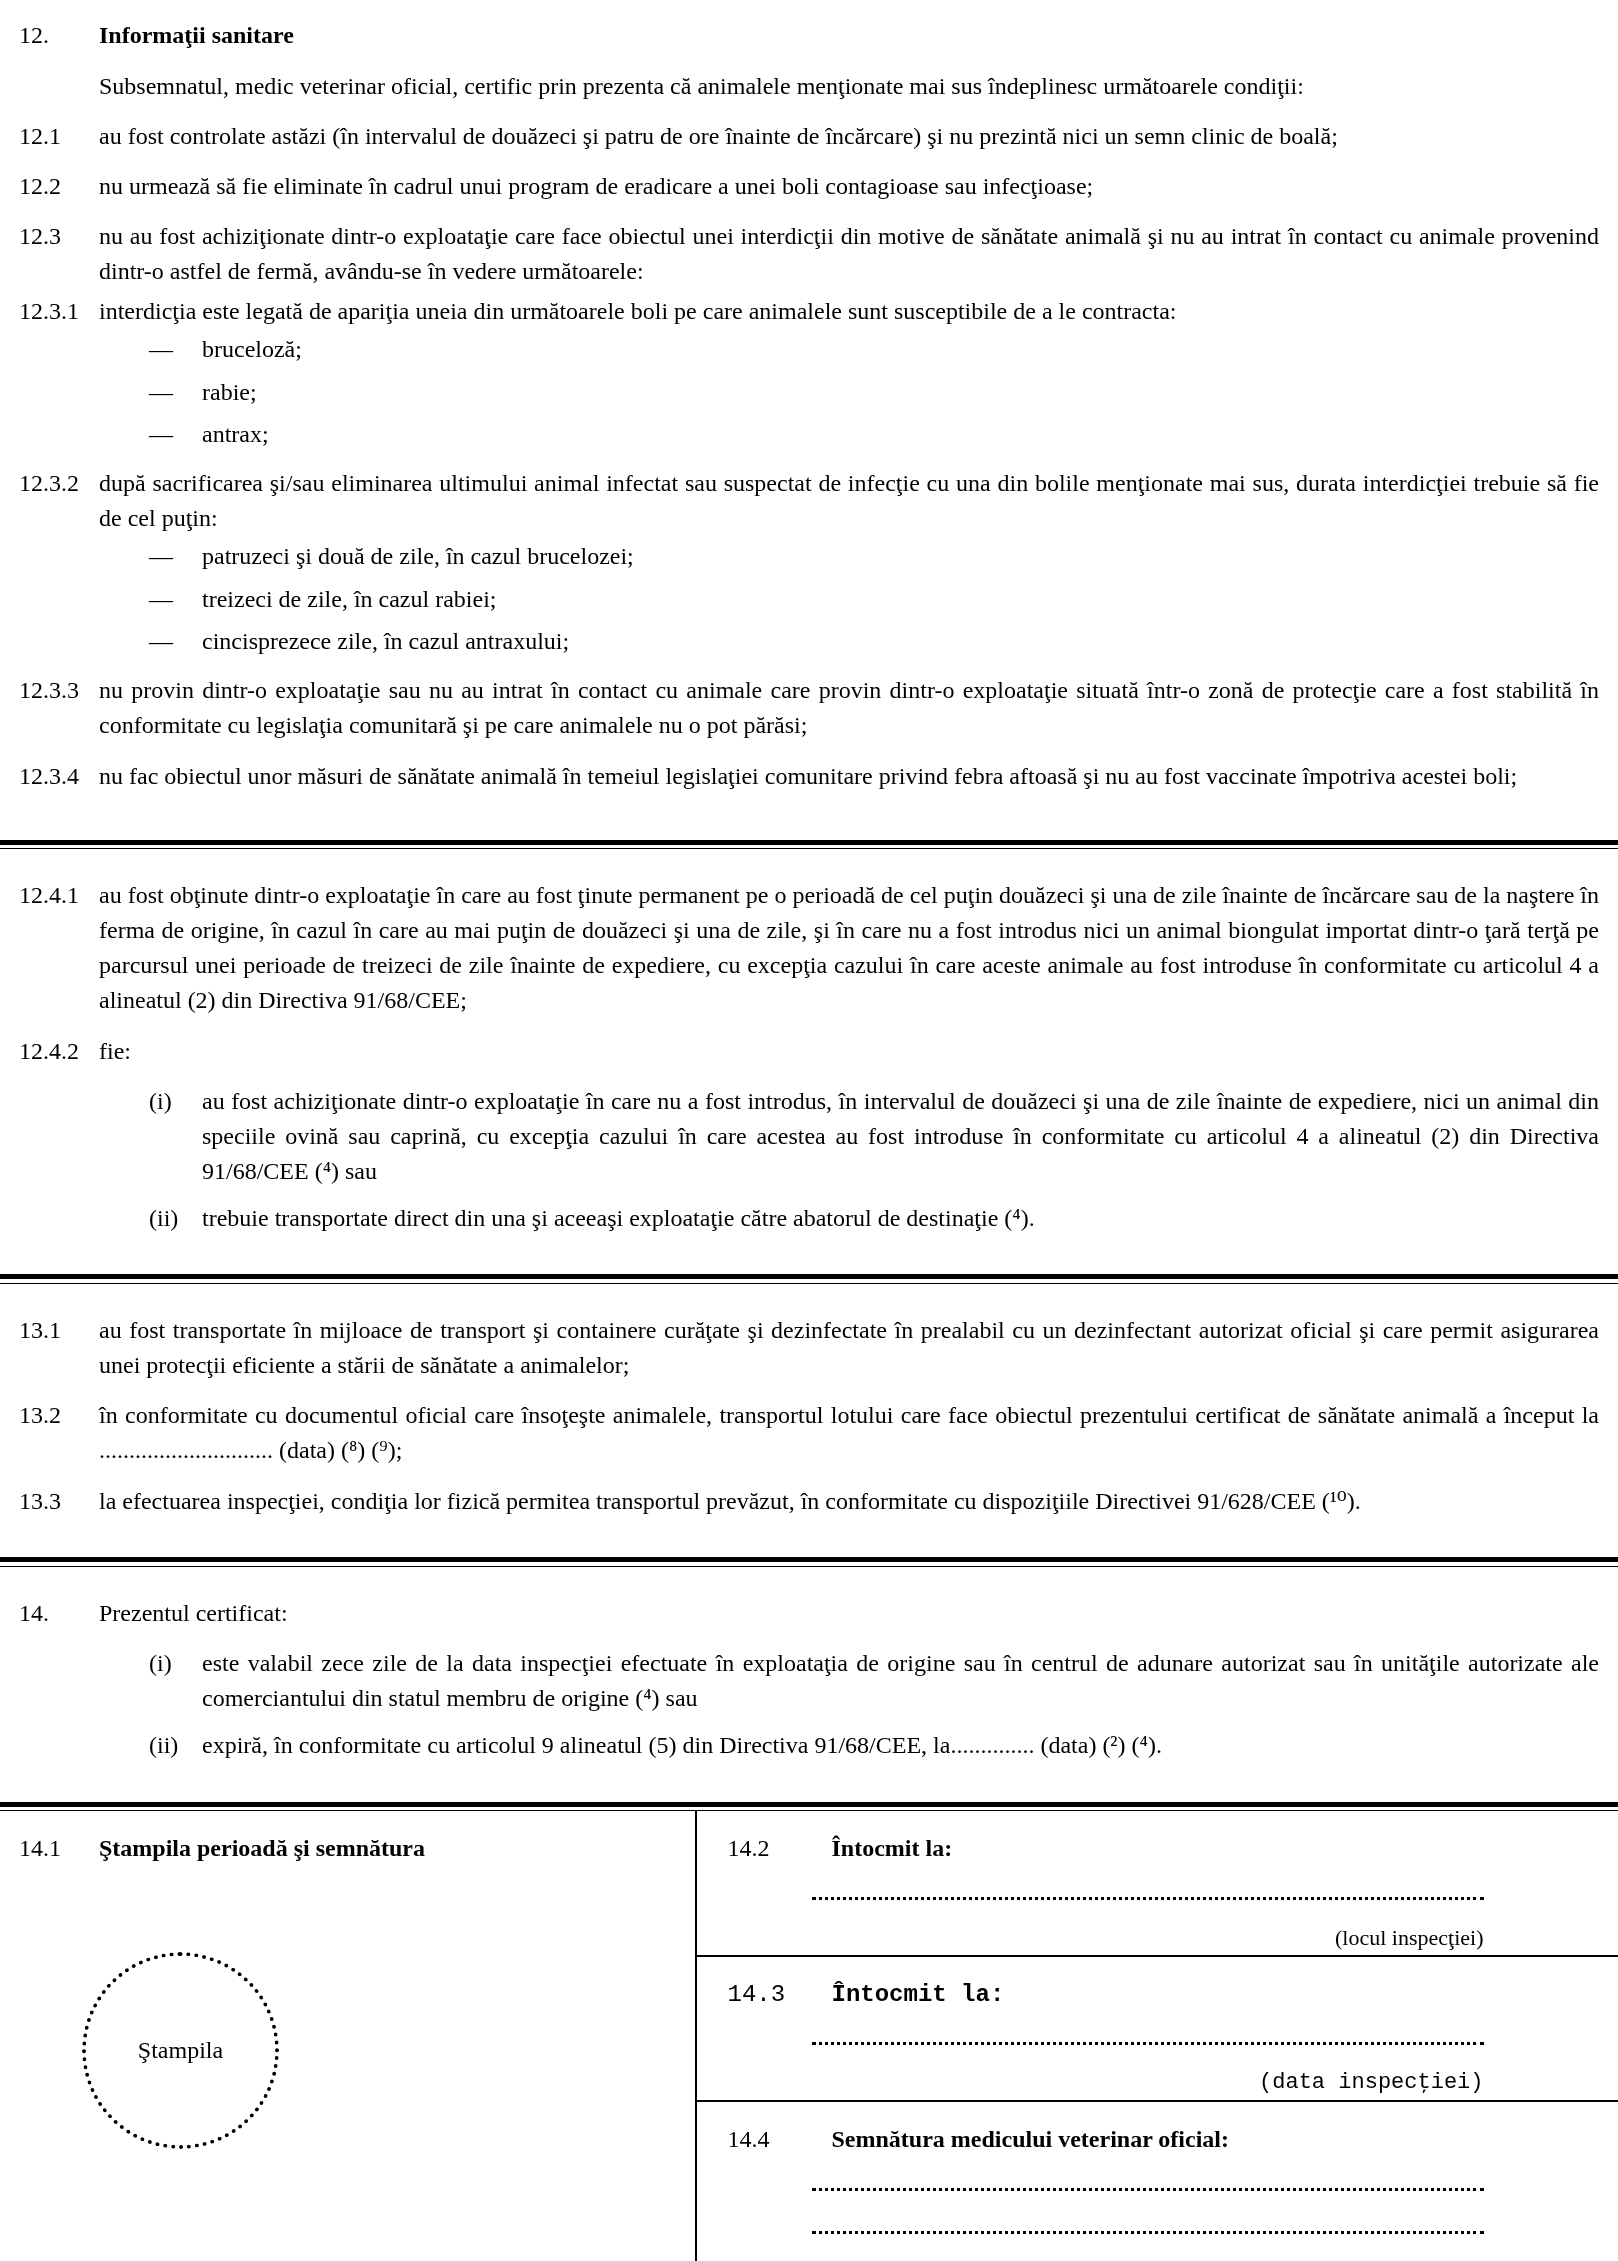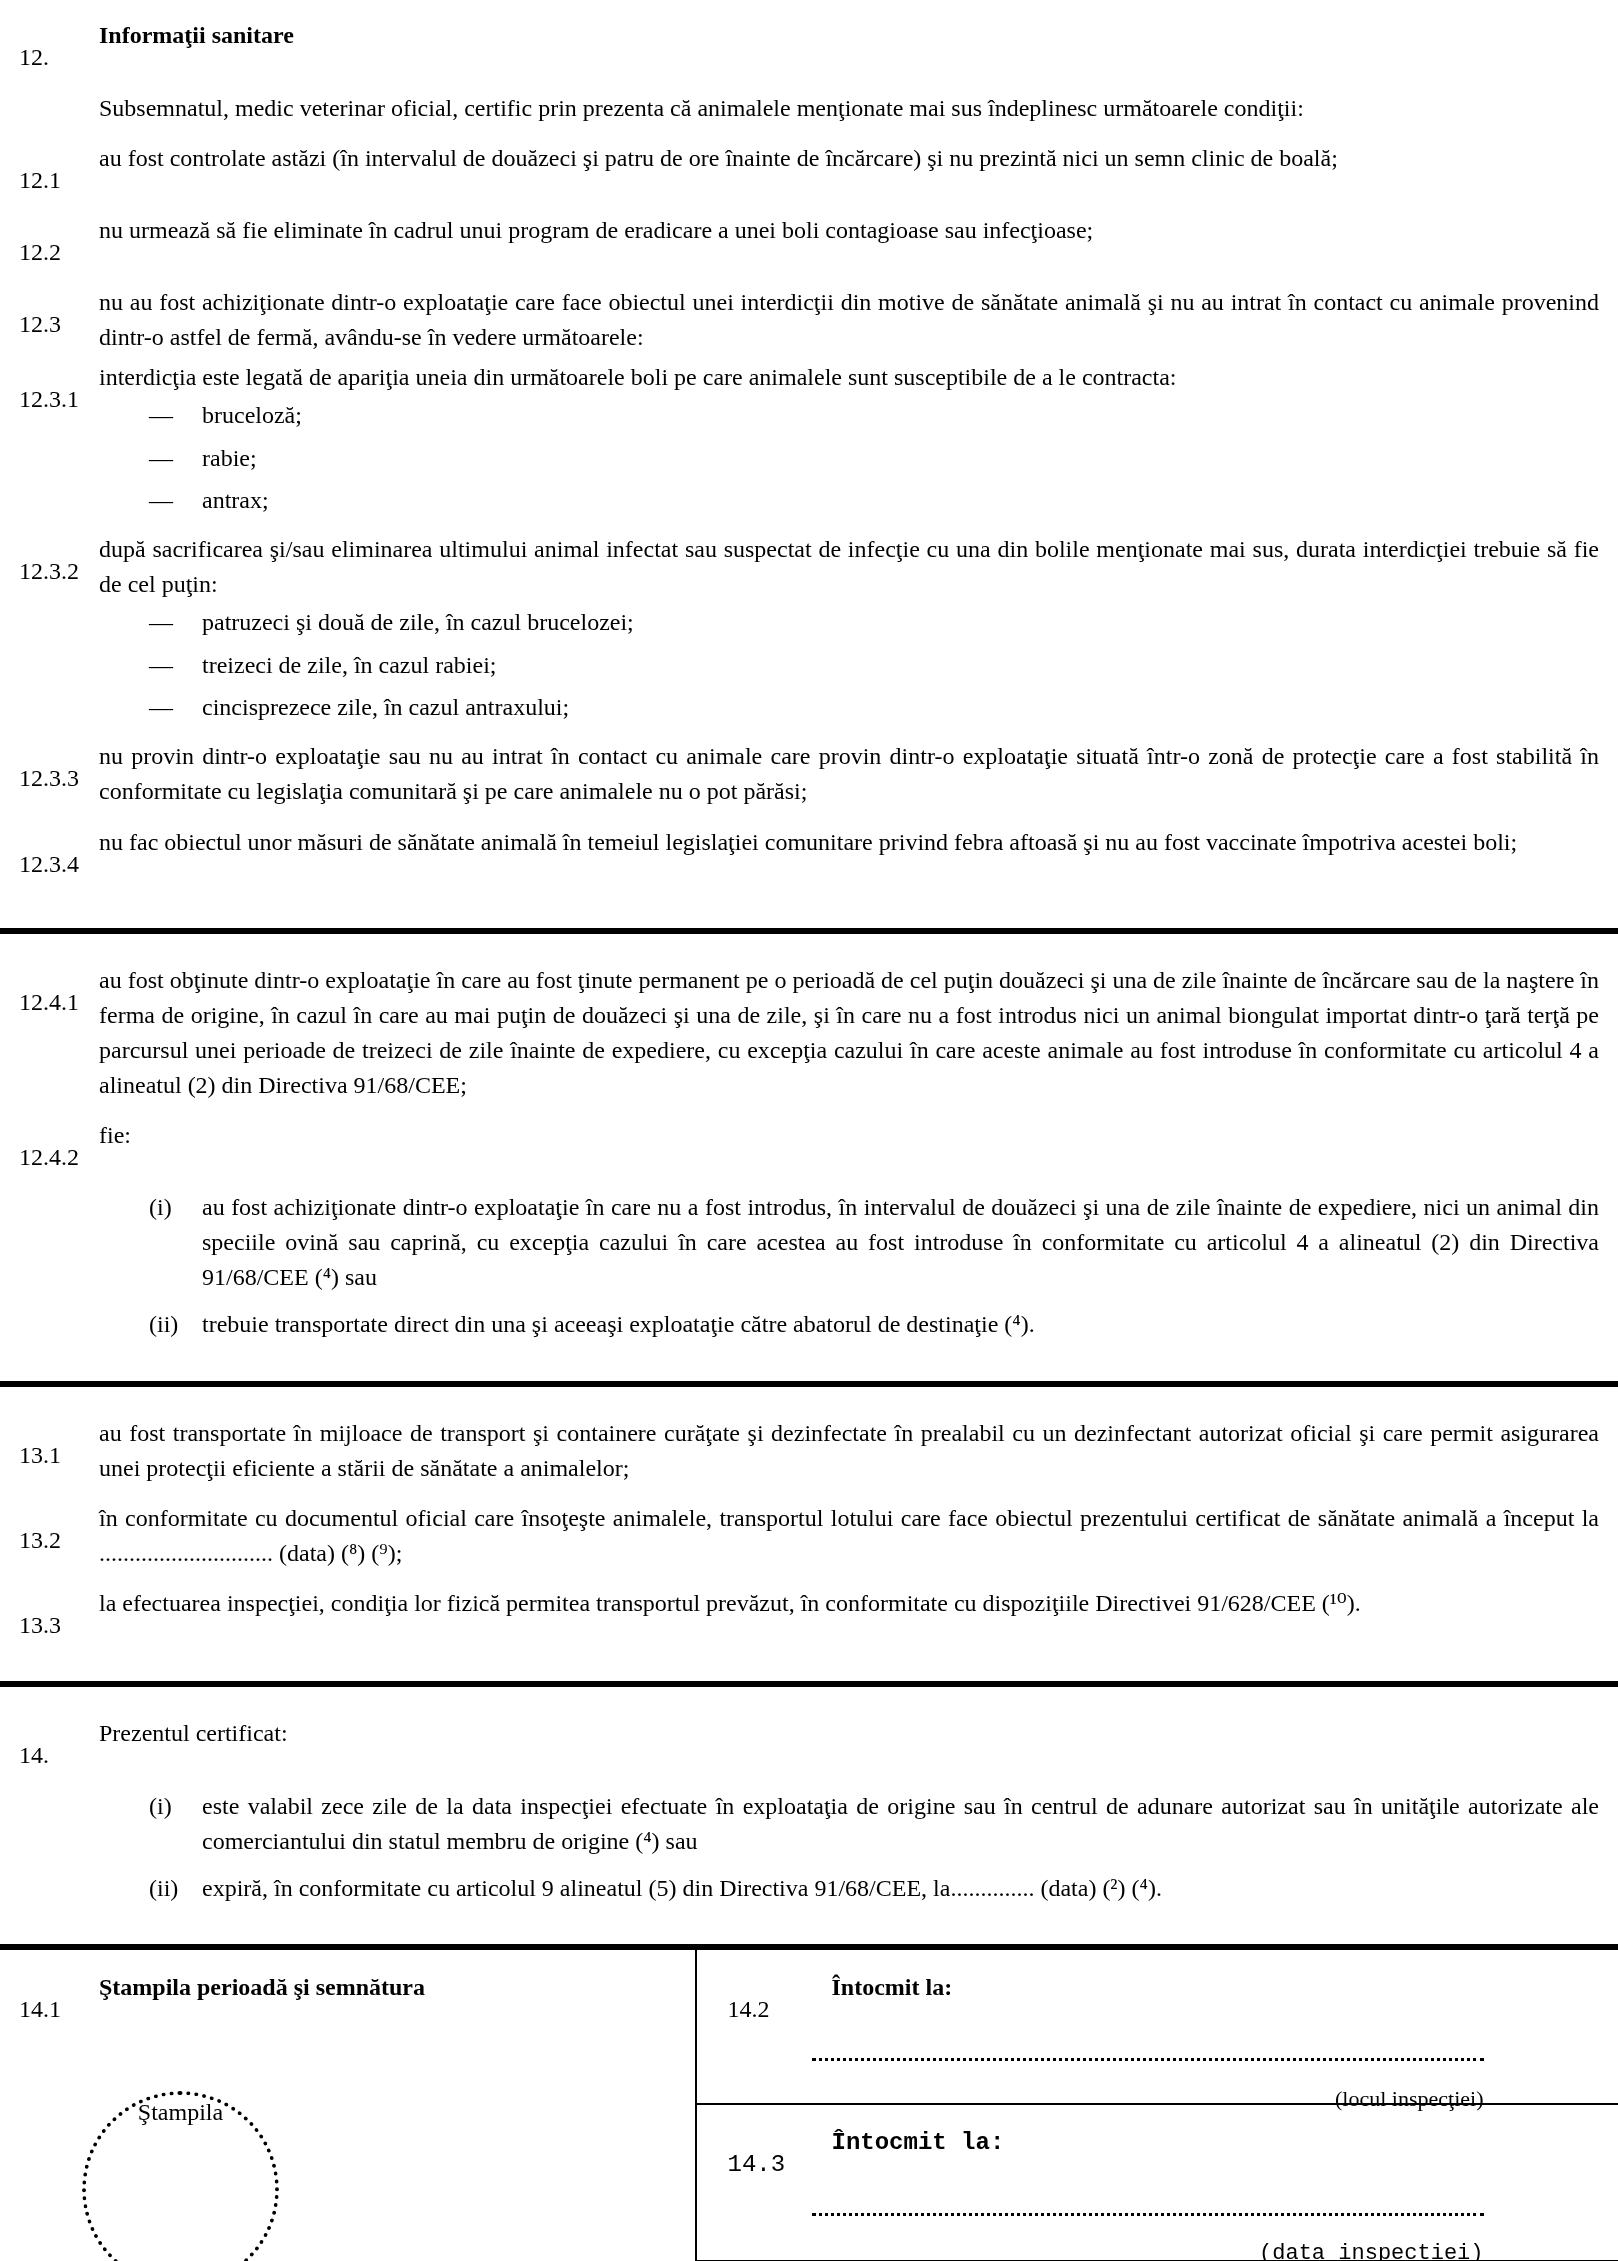--- a/index.html
+++ b/index.html
@@ -6,40 +6,40 @@
   .page{
     width:1618px;height:2261px;box-sizing:border-box;
     background:#fff;color:#000;
     font-family:"Liberation Serif","DejaVu Serif",serif;
     font-size:24px;line-height:35px;
     display:flex;flex-direction:column;overflow:hidden;
     padding-top:18.3px;
   }
   .content{padding:0 19px;}
   .row{display:grid;grid-template-columns:80px 1fr;margin-bottom:15.3px;}
-  .num{font-weight:normal;margin-top:22px;}
+  .num{font-weight:normal;}
   .txt{text-align:justify;}
   .bold{font-weight:bold;}
   .bullets{margin:3.1px 0 9.2px 50px;}
   .bullet{display:grid;grid-template-columns:53px 1fr;margin-bottom:7.6px;}
   .subwrap{margin-left:50px;}
   .subitem{display:grid;grid-template-columns:53px 1fr;margin-bottom:12.2px;}
   .subitem:last-child{margin-bottom:0;}
   .rule{height:3.8px;border-top:5.3px solid #000;border-bottom:1.5px solid #000;margin:23px 0 29px 0;}
   .rule.tight{margin-bottom:0;}
   .mb-lg{margin-bottom:23px;}
   .mb-sm{margin-bottom:4.6px;}
   
   .footer{flex:1;display:flex;min-height:428px;}
   .footer-left{width:695px;position:relative;box-sizing:border-box;padding:20px 0 0 19px;}
   .fl-head{display:grid;grid-template-columns:80px 1fr;}
   .stamp{
     position:absolute;left:82px;top:141px;width:189px;height:189px;
     border:4.6px dotted #000;border-radius:50%;
-    display:flex;justify-content:center;text-align:center;
+    display:flex;align-items:center;justify-content:center;text-align:center;
   }
   .footer-right{flex:1;border-left:2.3px solid #000;display:flex;flex-direction:column;box-sizing:border-box;}
   .fr-row{box-sizing:border-box;padding:20px 0 0 30.5px;}
   .fr-row.r2,.fr-row.r3{border-top:2.3px solid #000;}
   .fr-row.r1{height:153px;}
   .fr-row.r2{height:157px;font-family:Liberation Mono, monospace;}
   .fr-row.r3{flex:1;}
   .fr-head{display:grid;grid-template-columns:84px 1fr;gap:20px;}
   .dotline{margin:30.5px 0 0 84px;width:672px;height:0;border-bottom:3.1px dotted #000;}
   .dotline.second{margin-top:40px;}

